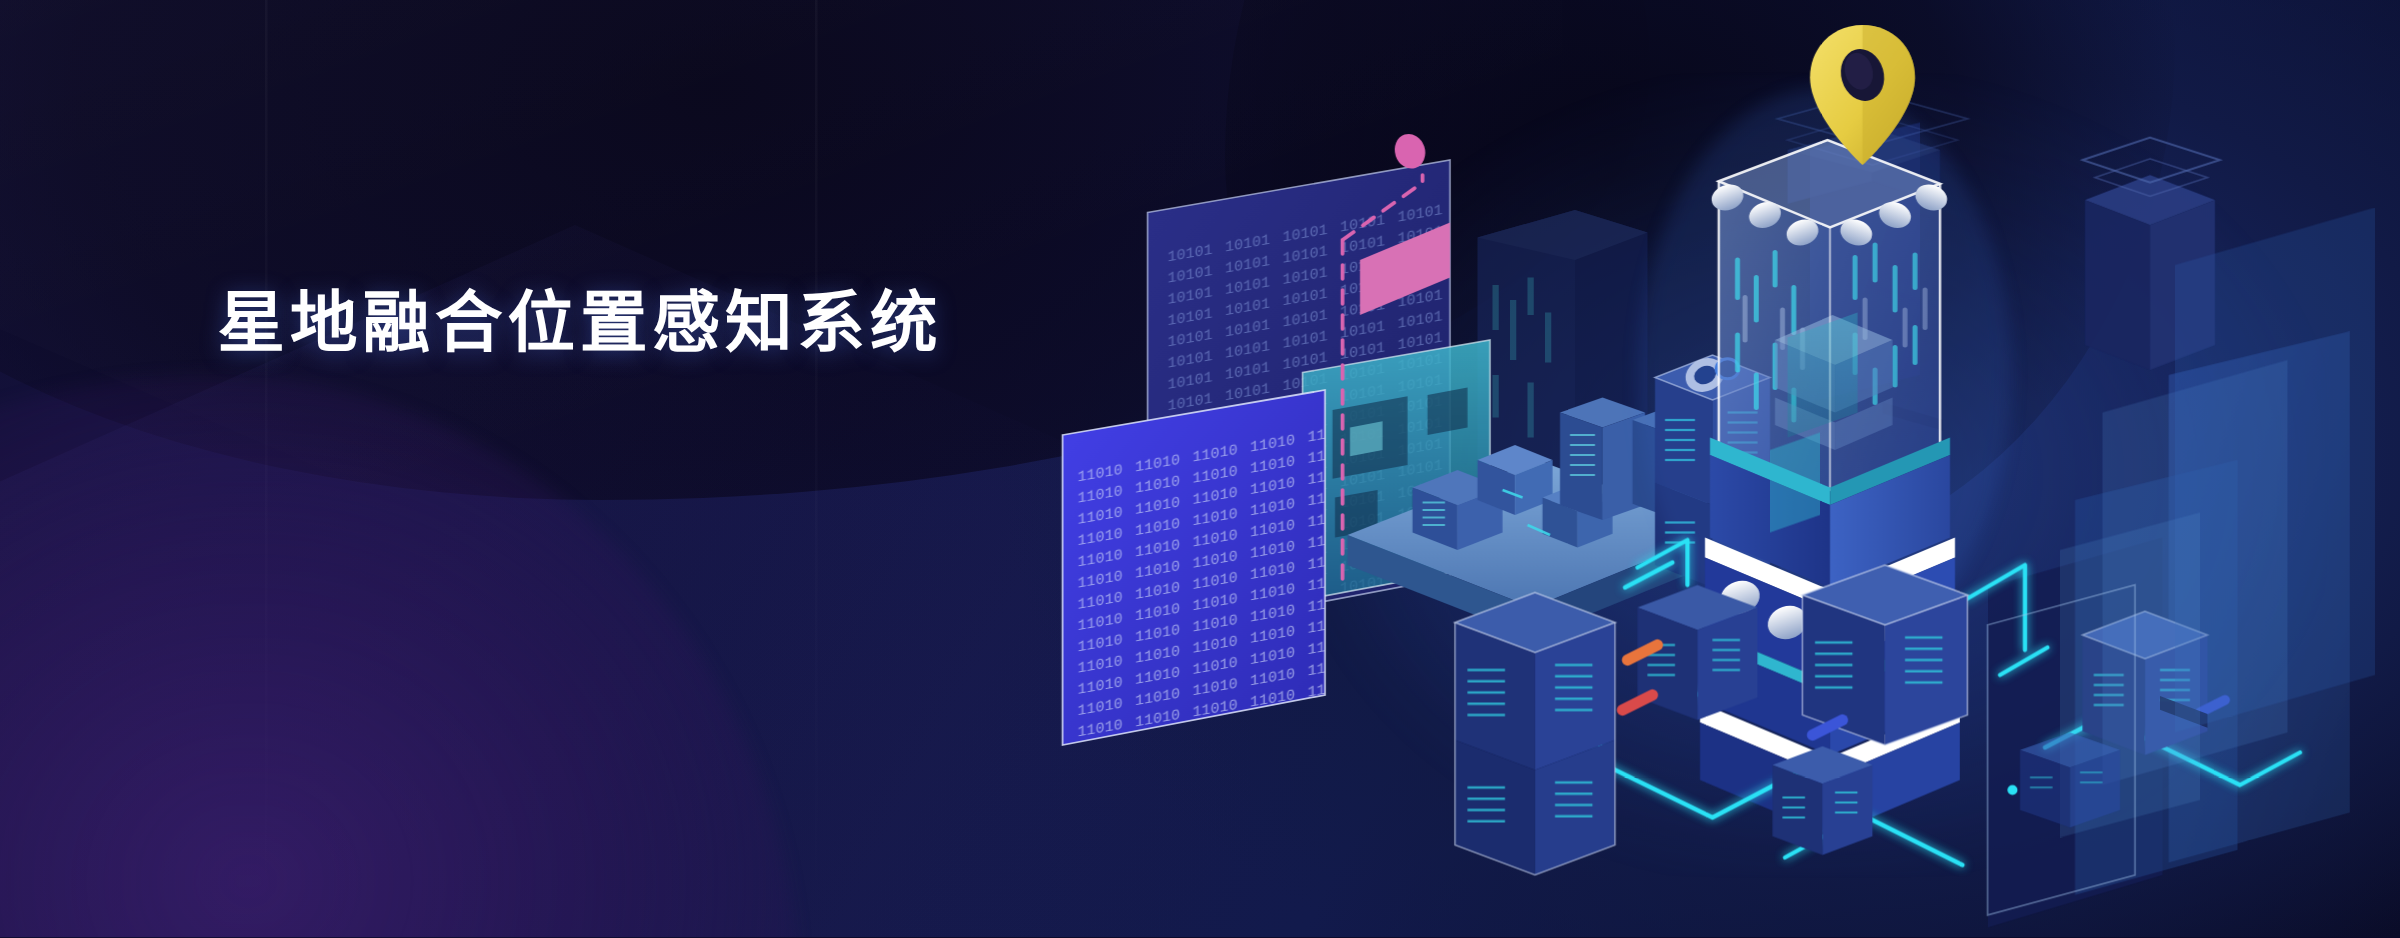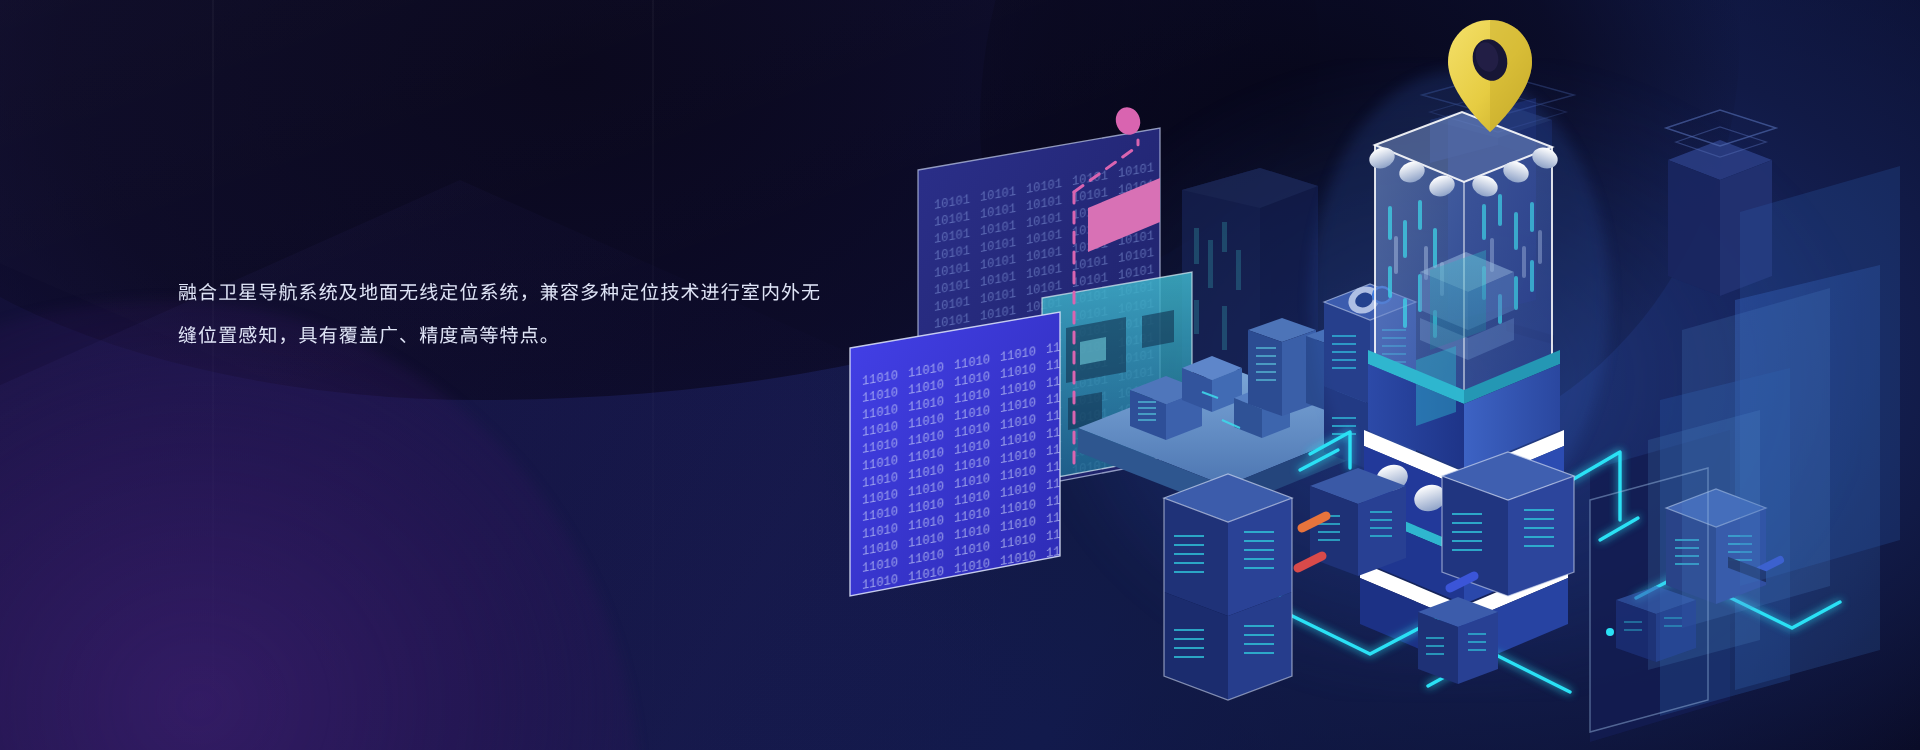--- a/index.html
+++ b/index.html
@@ -115,21 +115,21 @@
   <div class="bg-blob-dark-top"></div>
   <div class="bg-sweep-dark"></div>
   <div class="bg-blob-violet"></div>
   <div class="bg-glow-center"></div>
   <div class="bg-fold-a"></div>
   <div class="bg-fold-b"></div>
   <div class="bg-vert-seam" style="left:212px"></div>
   <div class="bg-vert-seam" style="left:652px"></div>
 
   <div class="copy">
-    <p class="subcopy">融合卫星导航系统及地面无线定位系统，兼容多种定位技术进行室内外无缝位置感知，具有覆盖广、精度高等特点。</p>
+    <h1 class="headline">星地融合位置感知系统</h1>
   </div>
 
   <div class="illustration">
     <svg viewBox="0 0 1090 750" xmlns="http://www.w3.org/2000/svg">
       <defs>
         <linearGradient id="gPanelBack" x1="0" y1="0" x2="1" y2="1">
           <stop offset="0%" stop-color="#2b2f8a"></stop>
             <stop offset="100%" stop-color="#1d2166"></stop>
         </linearGradient>
         <linearGradient id="gPanelFront" x1="0" y1="0" x2="1" y2="1">

